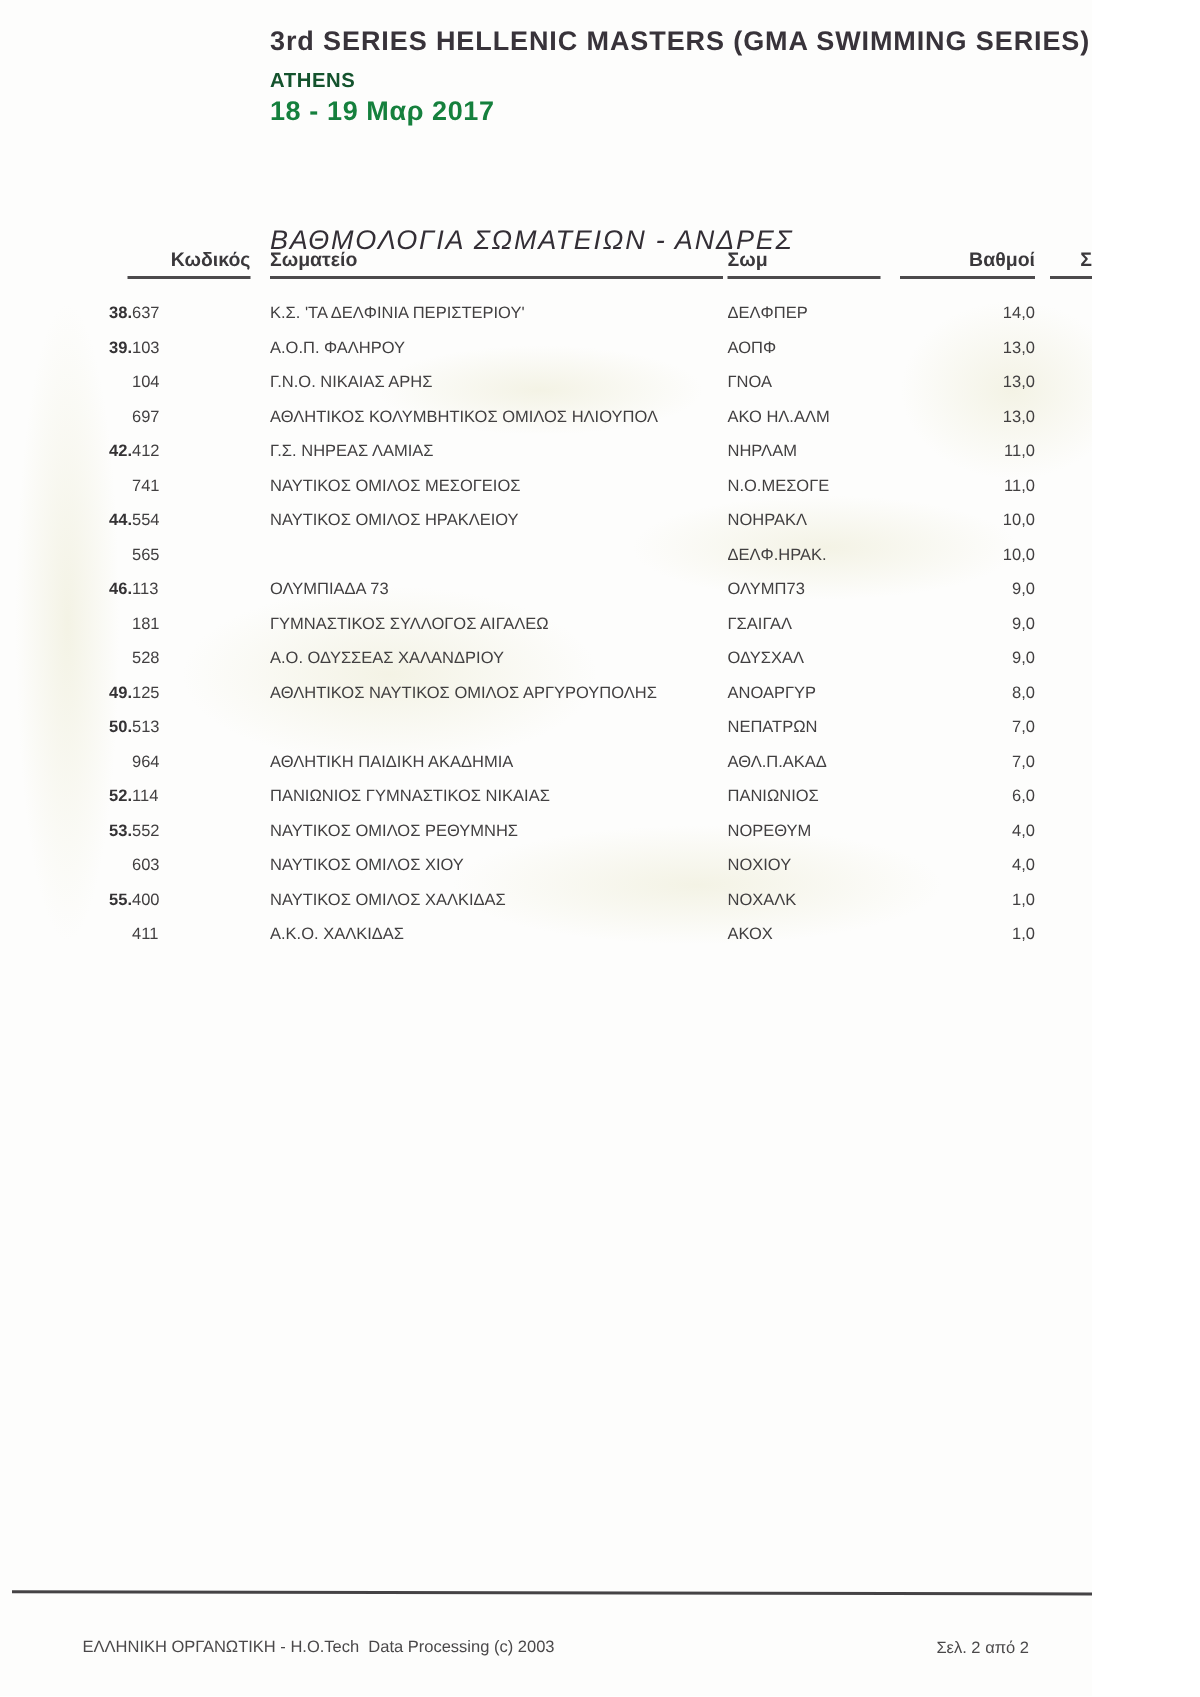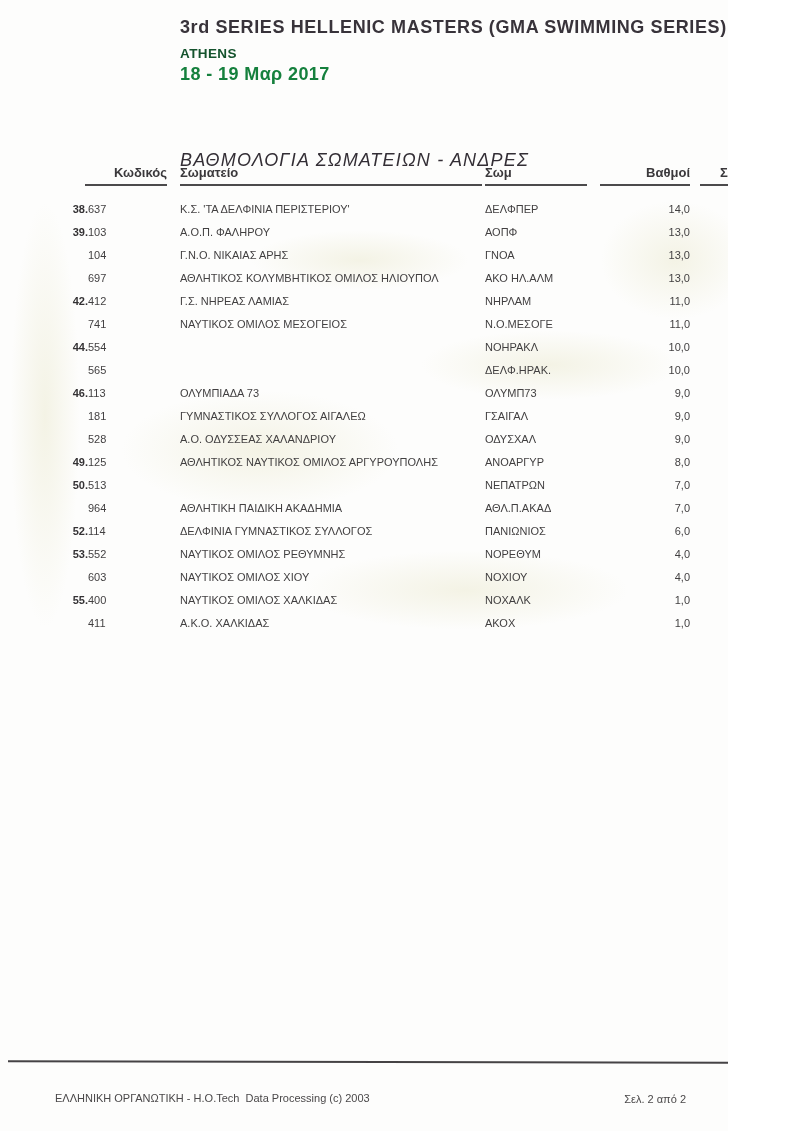--- a/index.html
+++ b/index.html
@@ -214,20 +214,21 @@
       <span class="cell c-code">741</span>
       <span class="cell c-club">ΝΑΥΤΙΚΟΣ ΟΜΙΛΟΣ ΜΕΣΟΓΕΙΟΣ</span>
       <span class="cell c-abbr">Ν.Ο.ΜΕΣΟΓΕ</span>
       <span class="cell c-points">11,0</span>
       <span class="cell c-participants">2</span>
     </div>
 
     <div class="trow">
       <span class="cell c-rank">44.</span>
       <span class="cell c-code">554</span>
+      <span class="cell c-club">ΝΑΥΤΙΚΟΣ ΟΜΙΛΟΣ ΗΡΑΚΛΕΙΟΥ</span>
       <span class="cell c-abbr">ΝΟΗΡΑΚΛ</span>
       <span class="cell c-points">10,0</span>
       <span class="cell c-participants">2</span>
     </div>
 
     <div class="trow">
       <span class="cell c-rank"></span>
       <span class="cell c-code">565</span>
       <span class="cell c-abbr">ΔΕΛΦ.ΗΡΑΚ.</span>
       <span class="cell c-points">10,0</span>
@@ -283,21 +284,21 @@
       <span class="cell c-code">964</span>
       <span class="cell c-club">ΑΘΛΗΤΙΚΗ ΠΑΙΔΙΚΗ ΑΚΑΔΗΜΙΑ</span>
       <span class="cell c-abbr">ΑΘΛ.Π.ΑΚΑΔ</span>
       <span class="cell c-points">7,0</span>
       <span class="cell c-participants">1</span>
     </div>
 
     <div class="trow">
       <span class="cell c-rank">52.</span>
       <span class="cell c-code">114</span>
-      <span class="cell c-club">ΔΕΛΦΙΝΙΑ ΓΥΜΝΑΣΤΙΚΟΣ ΣΥΛΛΟΓΟΣ</span>
+      <span class="cell c-club">ΠΑΝΙΩΝΙΟΣ ΓΥΜΝΑΣΤΙΚΟΣ ΝΙΚΑΙΑΣ</span>
       <span class="cell c-abbr">ΠΑΝΙΩΝΙΟΣ</span>
       <span class="cell c-points">6,0</span>
       <span class="cell c-participants">1</span>
     </div>
 
     <div class="trow">
       <span class="cell c-rank">53.</span>
       <span class="cell c-code">552</span>
       <span class="cell c-club">ΝΑΥΤΙΚΟΣ ΟΜΙΛΟΣ ΡΕΘΥΜΝΗΣ</span>
       <span class="cell c-abbr">ΝΟΡΕΘΥΜ</span>

